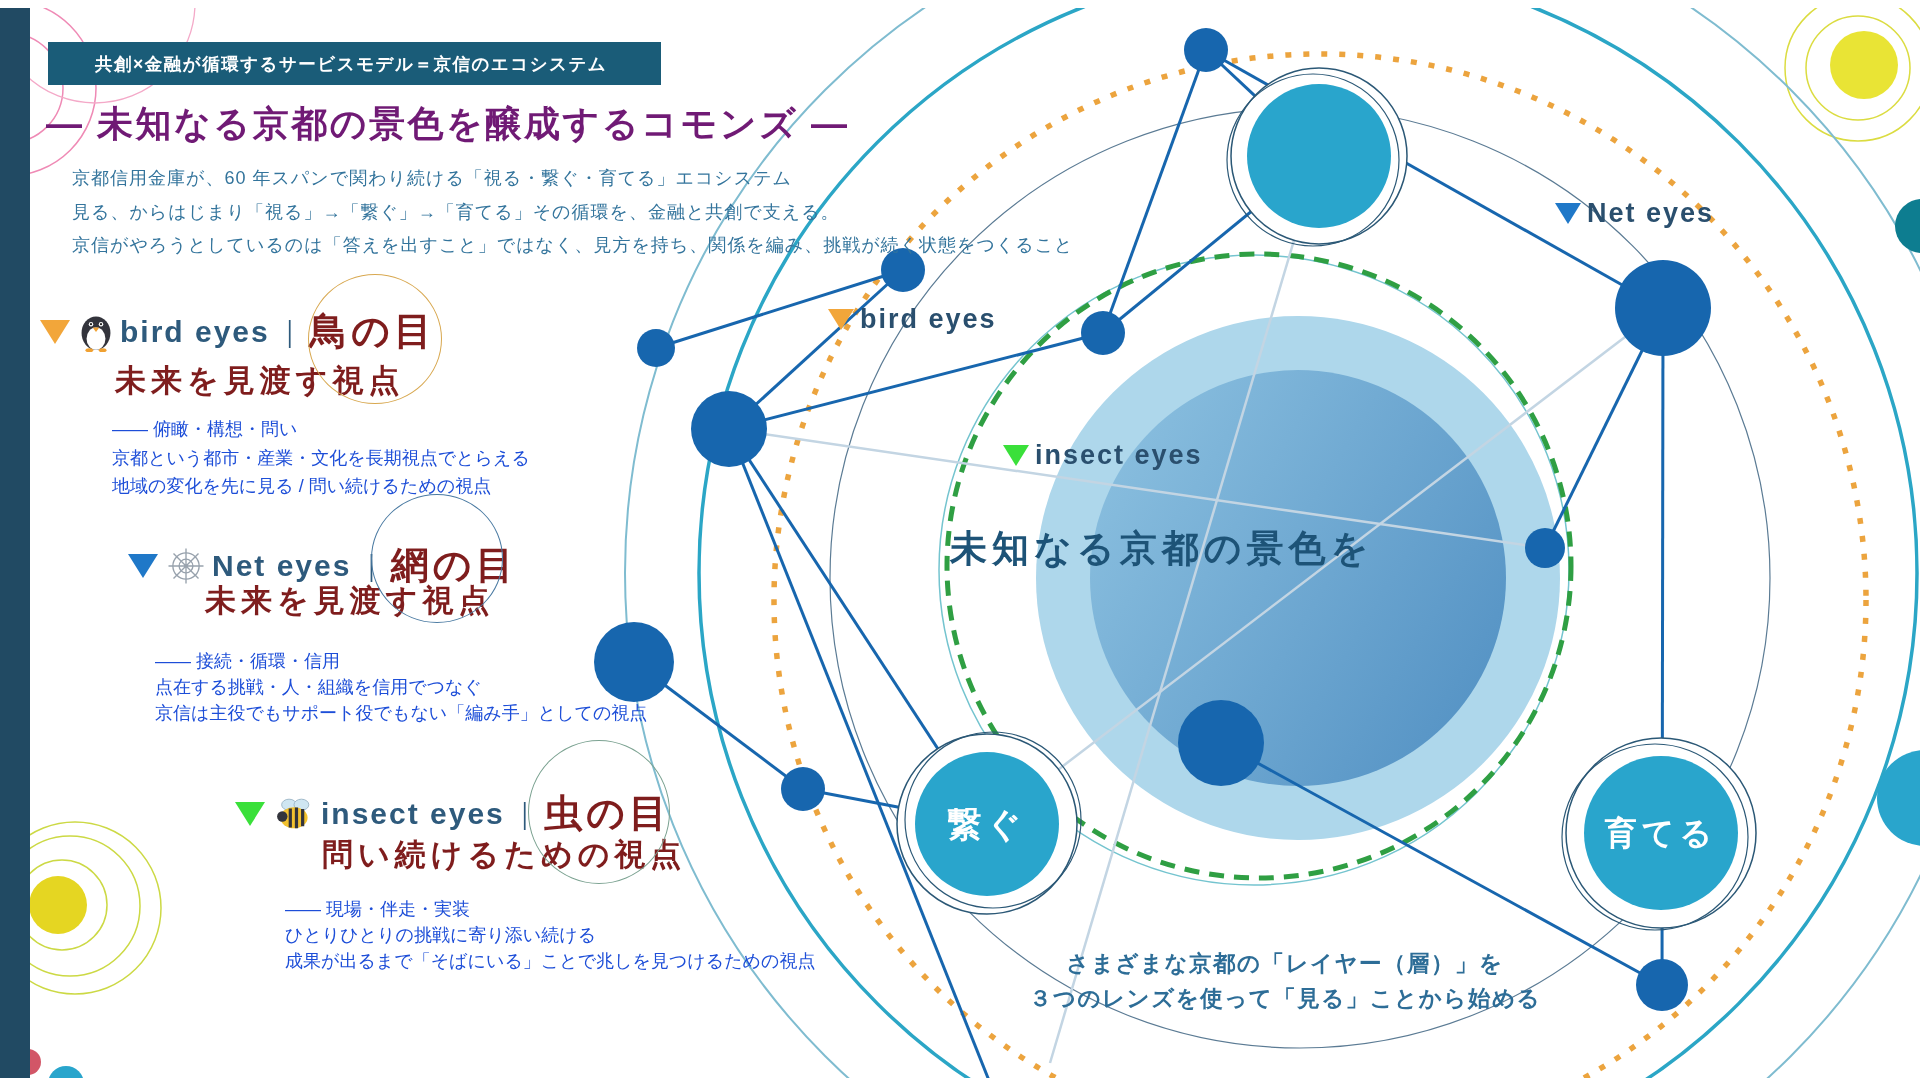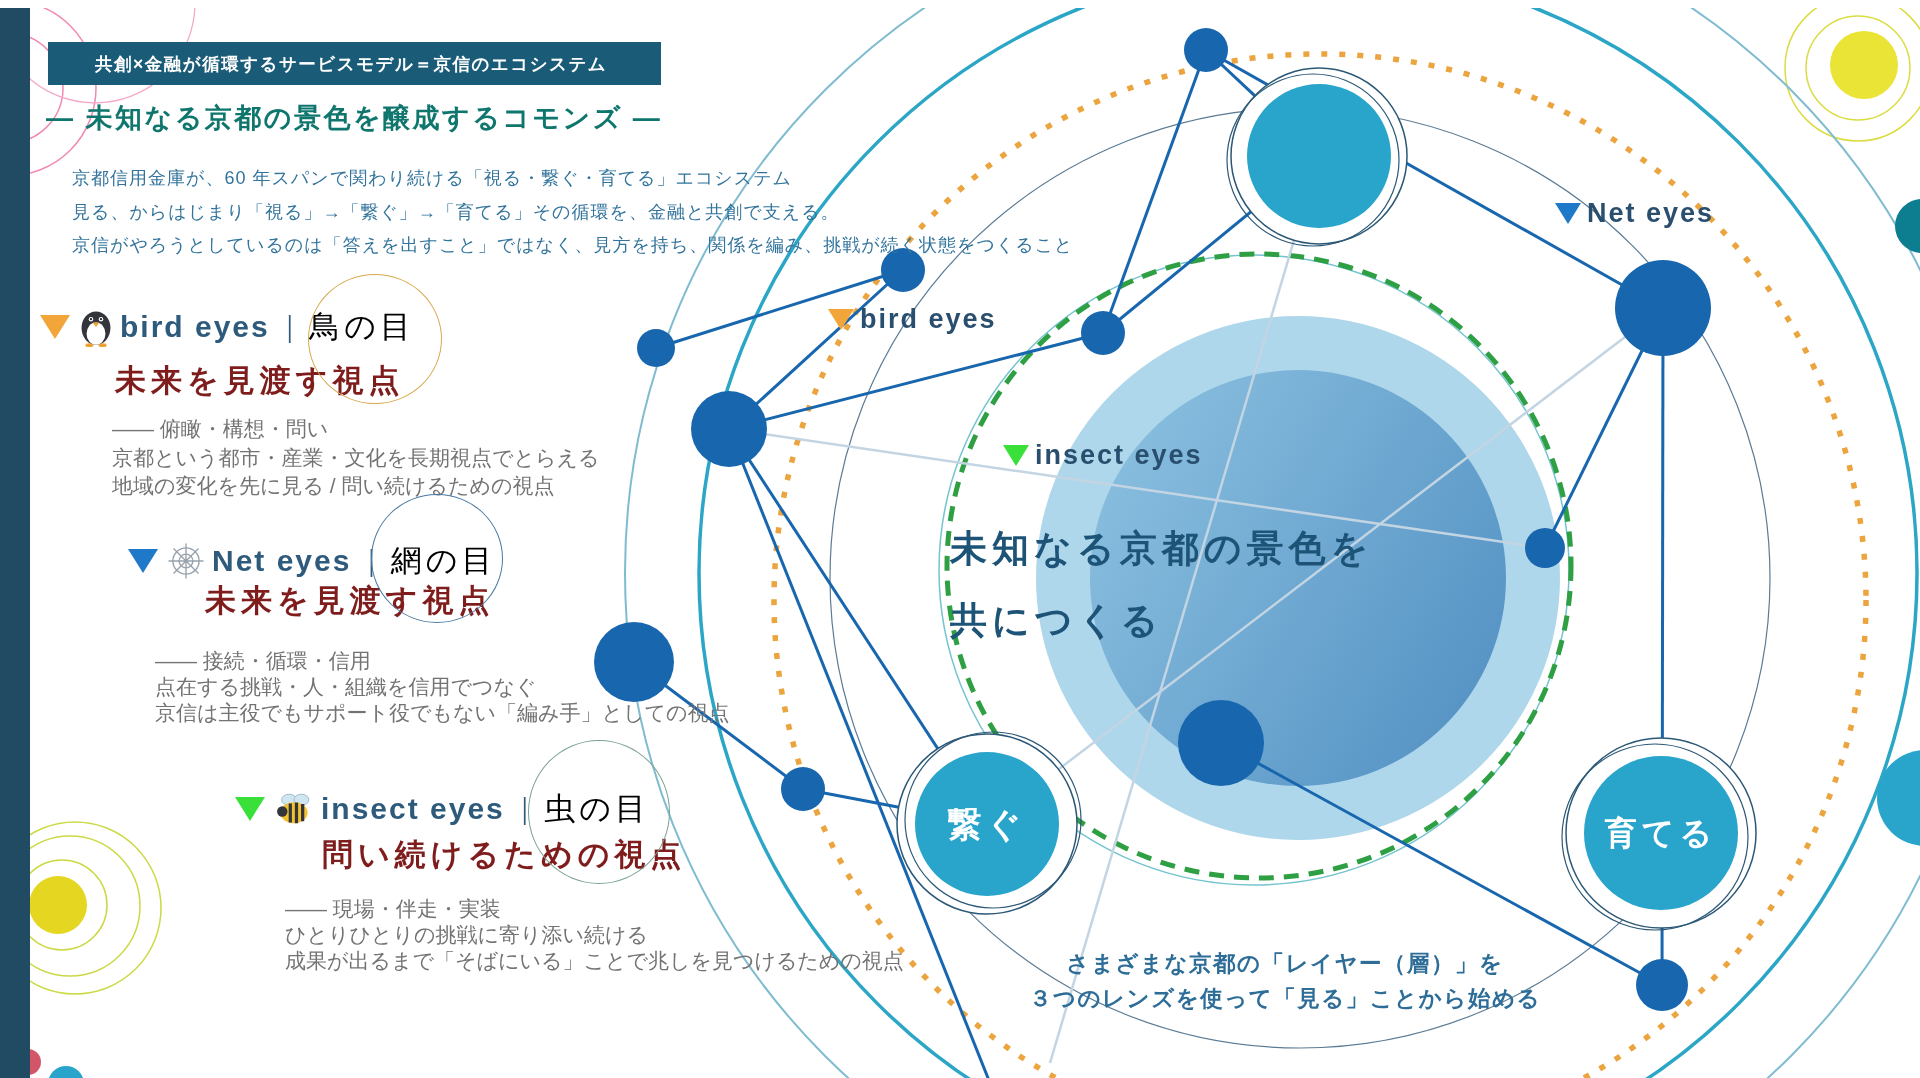--- a/index.html
+++ b/index.html
@@ -2,30 +2,30 @@
 <html><head>
 <meta charset="utf-8">
 <style>
   html,body{margin:0;padding:0;background:#ffffff;font-family:"Liberation Sans","DejaVu Sans",sans-serif;}
   .canvas{position:relative;width:1920px;height:1078px;overflow:hidden;background:#fff;margin-top:8px;}
   svg.bg{position:absolute;left:0;top:0;z-index:0;}
   .leftbar{position:absolute;left:0;top:0;width:30px;height:1078px;background:#214a63;z-index:3;}
   .banner{position:absolute;left:48px;top:34px;height:43px;background:#1a5c78;color:#fff;
           display:flex;align-items:center;padding:0 54px 0 47px;font-size:17.5px;font-weight:bold;
           letter-spacing:1.5px;z-index:2;}
-  .heading{position:absolute;left:46px;top:92px;font-size:27px;font-weight:bold;color:#0f766e;
+  .heading{position:absolute;left:46px;top:92px;font-size:36px;font-weight:bold;color:#701a75;
            letter-spacing:2.5px;z-index:2;white-space:nowrap;}
   .intro{position:absolute;left:72px;top:154px;font-size:18px;line-height:33.5px;color:#33749c;
          letter-spacing:1px;z-index:2;font-weight:500;white-space:nowrap;}
   .sec-row{position:absolute;display:flex;align-items:center;z-index:2;white-space:nowrap;}
   .sec-row .en{font-size:30px;font-weight:600;color:#2e5a7c;letter-spacing:2px;}
   .sec-row .sep{font-size:28px;color:#2e5a7c;margin:0 6px;font-weight:400;}
-  .sec-row .jp{font-size:31px;font-weight:normal;color:#000000;letter-spacing:4px;}
+  .sec-row .jp{font-size:38px;font-weight:bold;color:#7f1d1d;letter-spacing:4px;}
   .sec-sub{position:absolute;font-size:31px;font-weight:bold;color:#7f1d1d;letter-spacing:5px;z-index:2;white-space:nowrap;}
-  .desc{position:absolute;font-size:21px;color:#737373;z-index:2;white-space:nowrap;font-weight:500;}
+  .desc{position:absolute;font-size:18px;color:#1d4ed8;z-index:2;white-space:nowrap;font-weight:500;}
   .tri{width:0;height:0;border-left:15px solid transparent;border-right:15px solid transparent;
        border-top:24px solid #f2a63a;margin-right:8px;display:inline-block;}
   .tri-blue{border-top-color:#1f78c8;}
   .tri-green{border-top-color:#3ae03a;}
   .tri-sm{border-left-width:13px;border-right-width:13px;border-top-width:21px;margin-right:6px;}
   .icon{display:inline-flex;align-items:center;margin-right:6px;}
   .ellipse{position:absolute;border:1.6px solid #d8a850;border-radius:50%;z-index:2;pointer-events:none;}
   .el-bird{left:308px;top:266px;width:132px;height:128px;}
   .el-net{left:371px;top:486px;width:130px;height:127px;border-color:#4a7aa2;}
   .el-insect{left:528px;top:732px;width:140px;height:142px;border-color:#7ba291;}
@@ -232,21 +232,20 @@
     <span class="tri tri-sm tri-green"></span>
     <span>insect eyes</span>
   </div>
   <div class="eyelabel" style="left:1555px;top:190px;">
     <span class="tri tri-sm tri-blue"></span>
     <span>Net eyes</span>
   </div>
 
   <div class="center-text">
     <div>未知なる京都の景色を</div>
-    <div>共につくる</div>
   </div>
 
   <div class="stage" style="left:887px;top:794px;">繋ぐ</div>
   <div class="stage" style="left:1561px;top:804px;font-size:32px;">育てる</div>
 
   <div class="caption">
     <div>さまざまな京都の「レイヤー（層）」を</div>
     <div>３つのレンズを使って「見る」ことから始める</div>
   </div>
 

